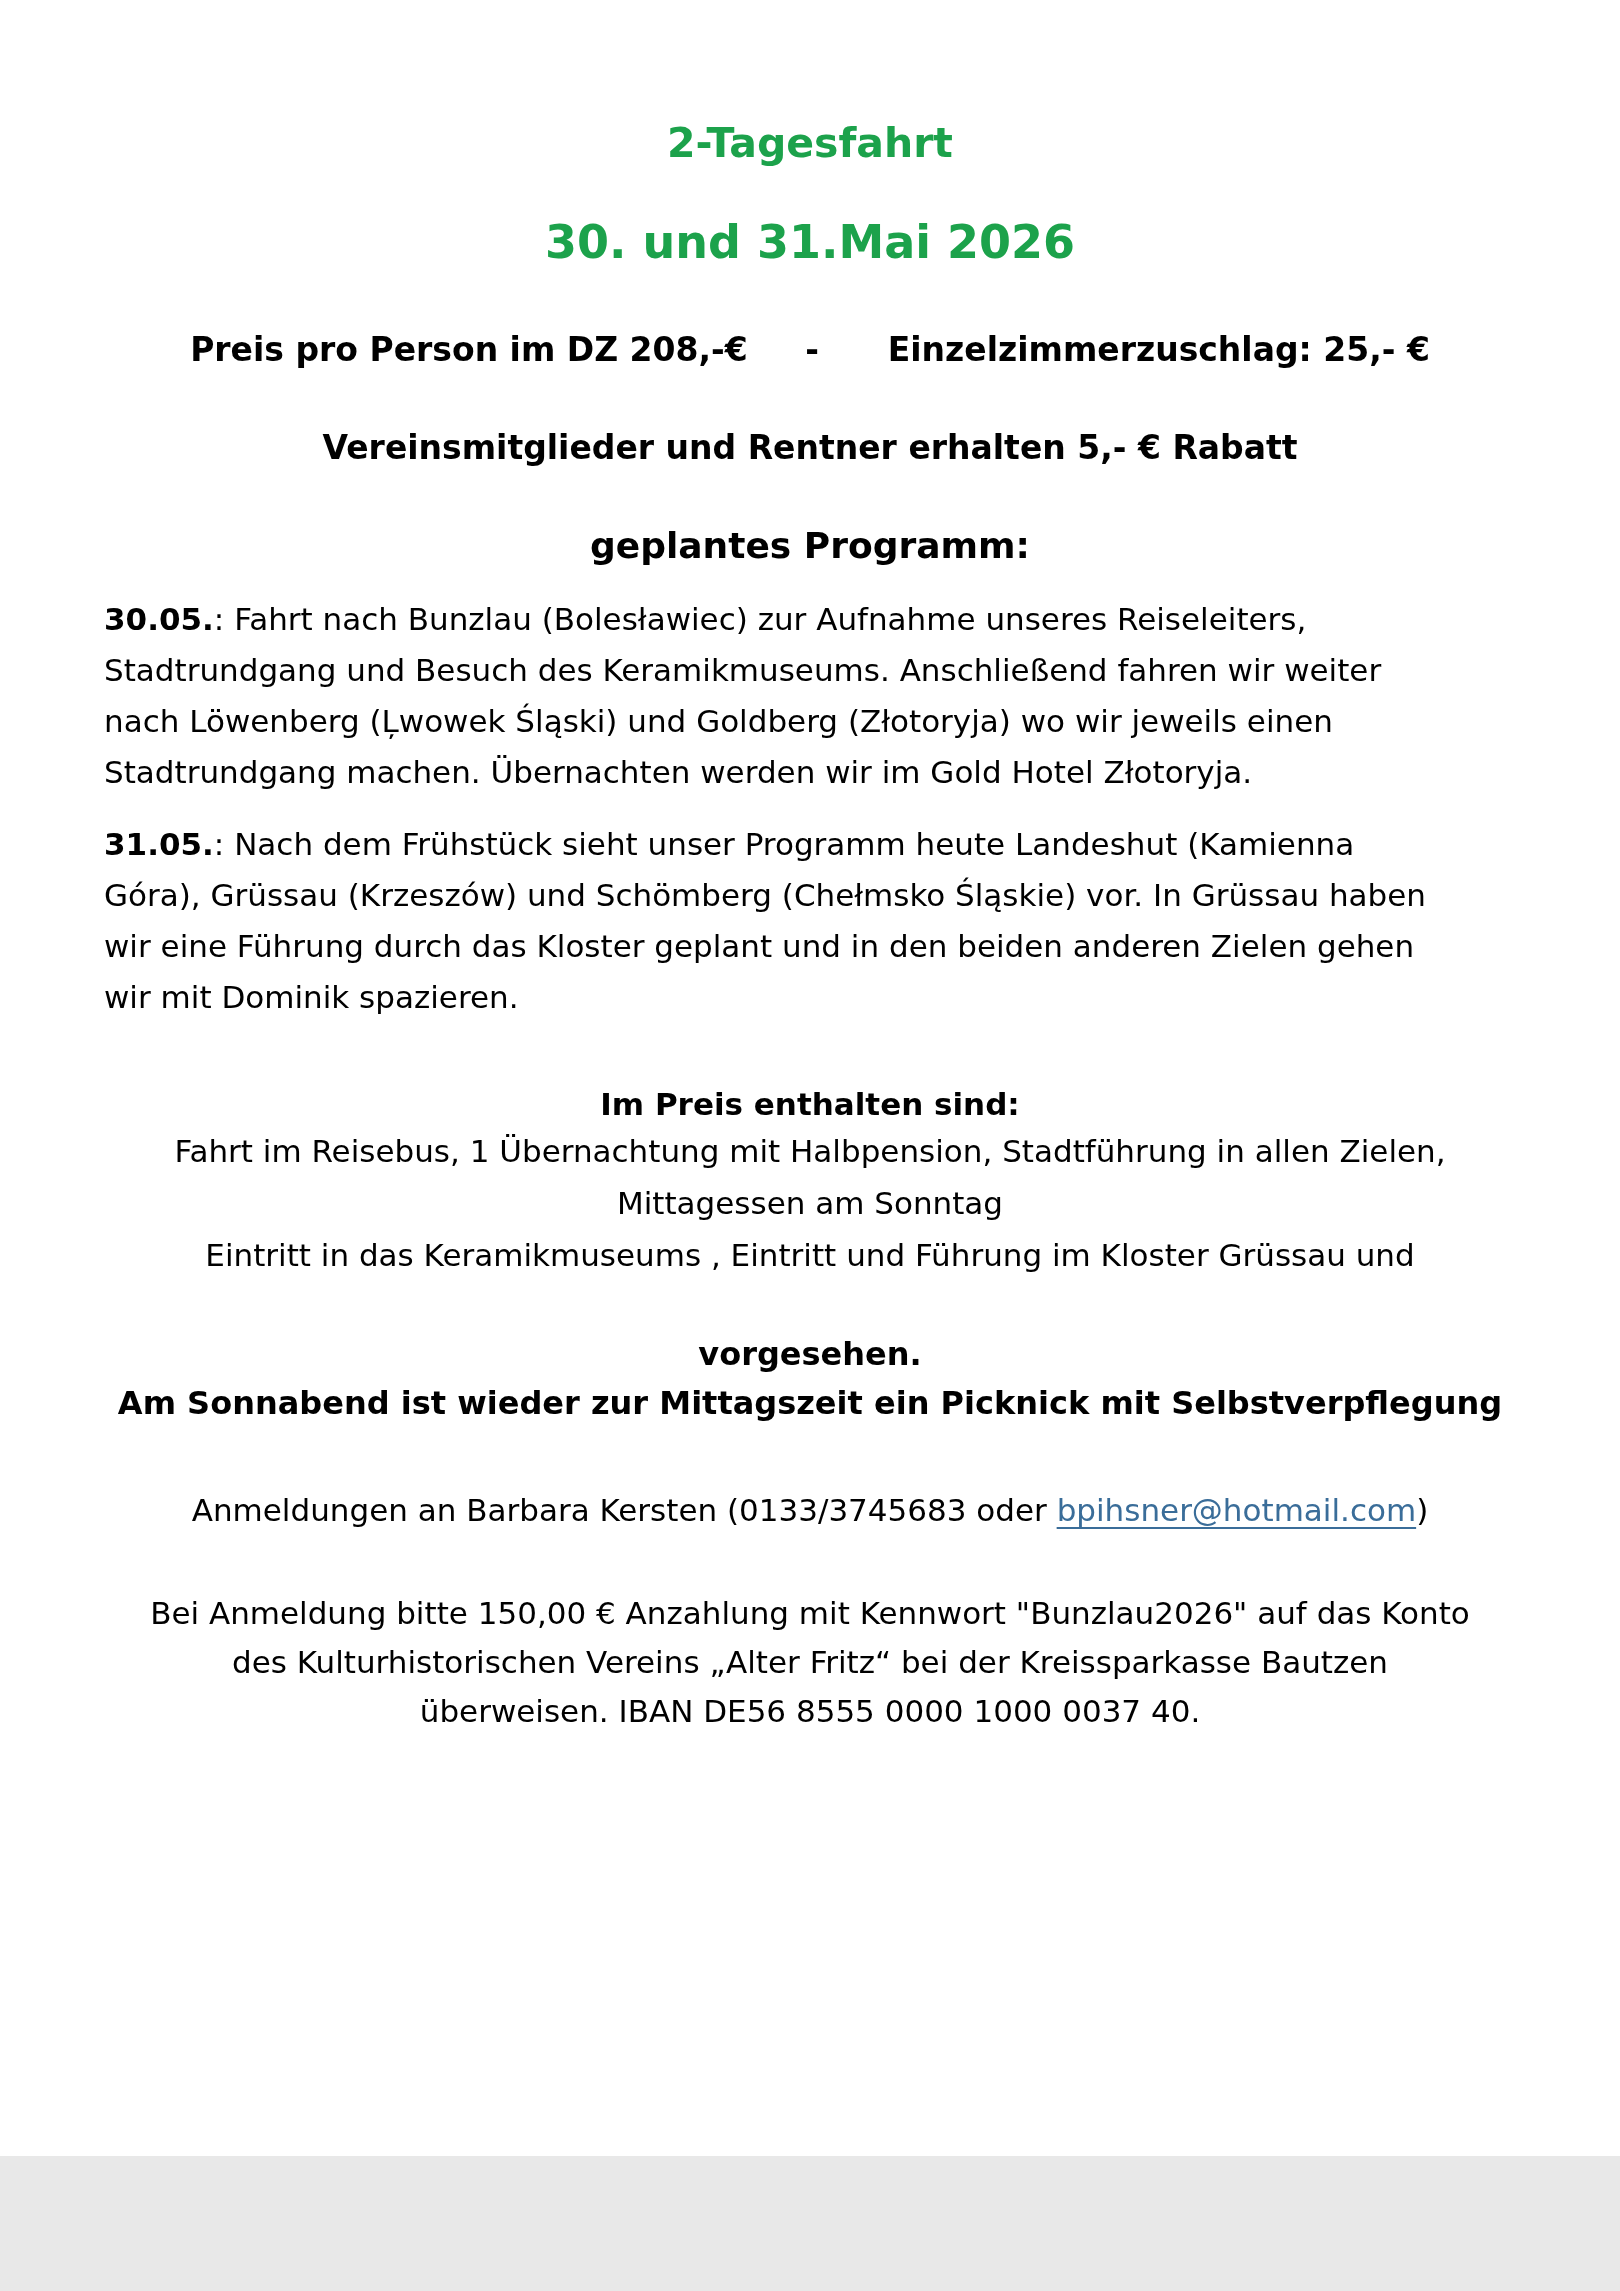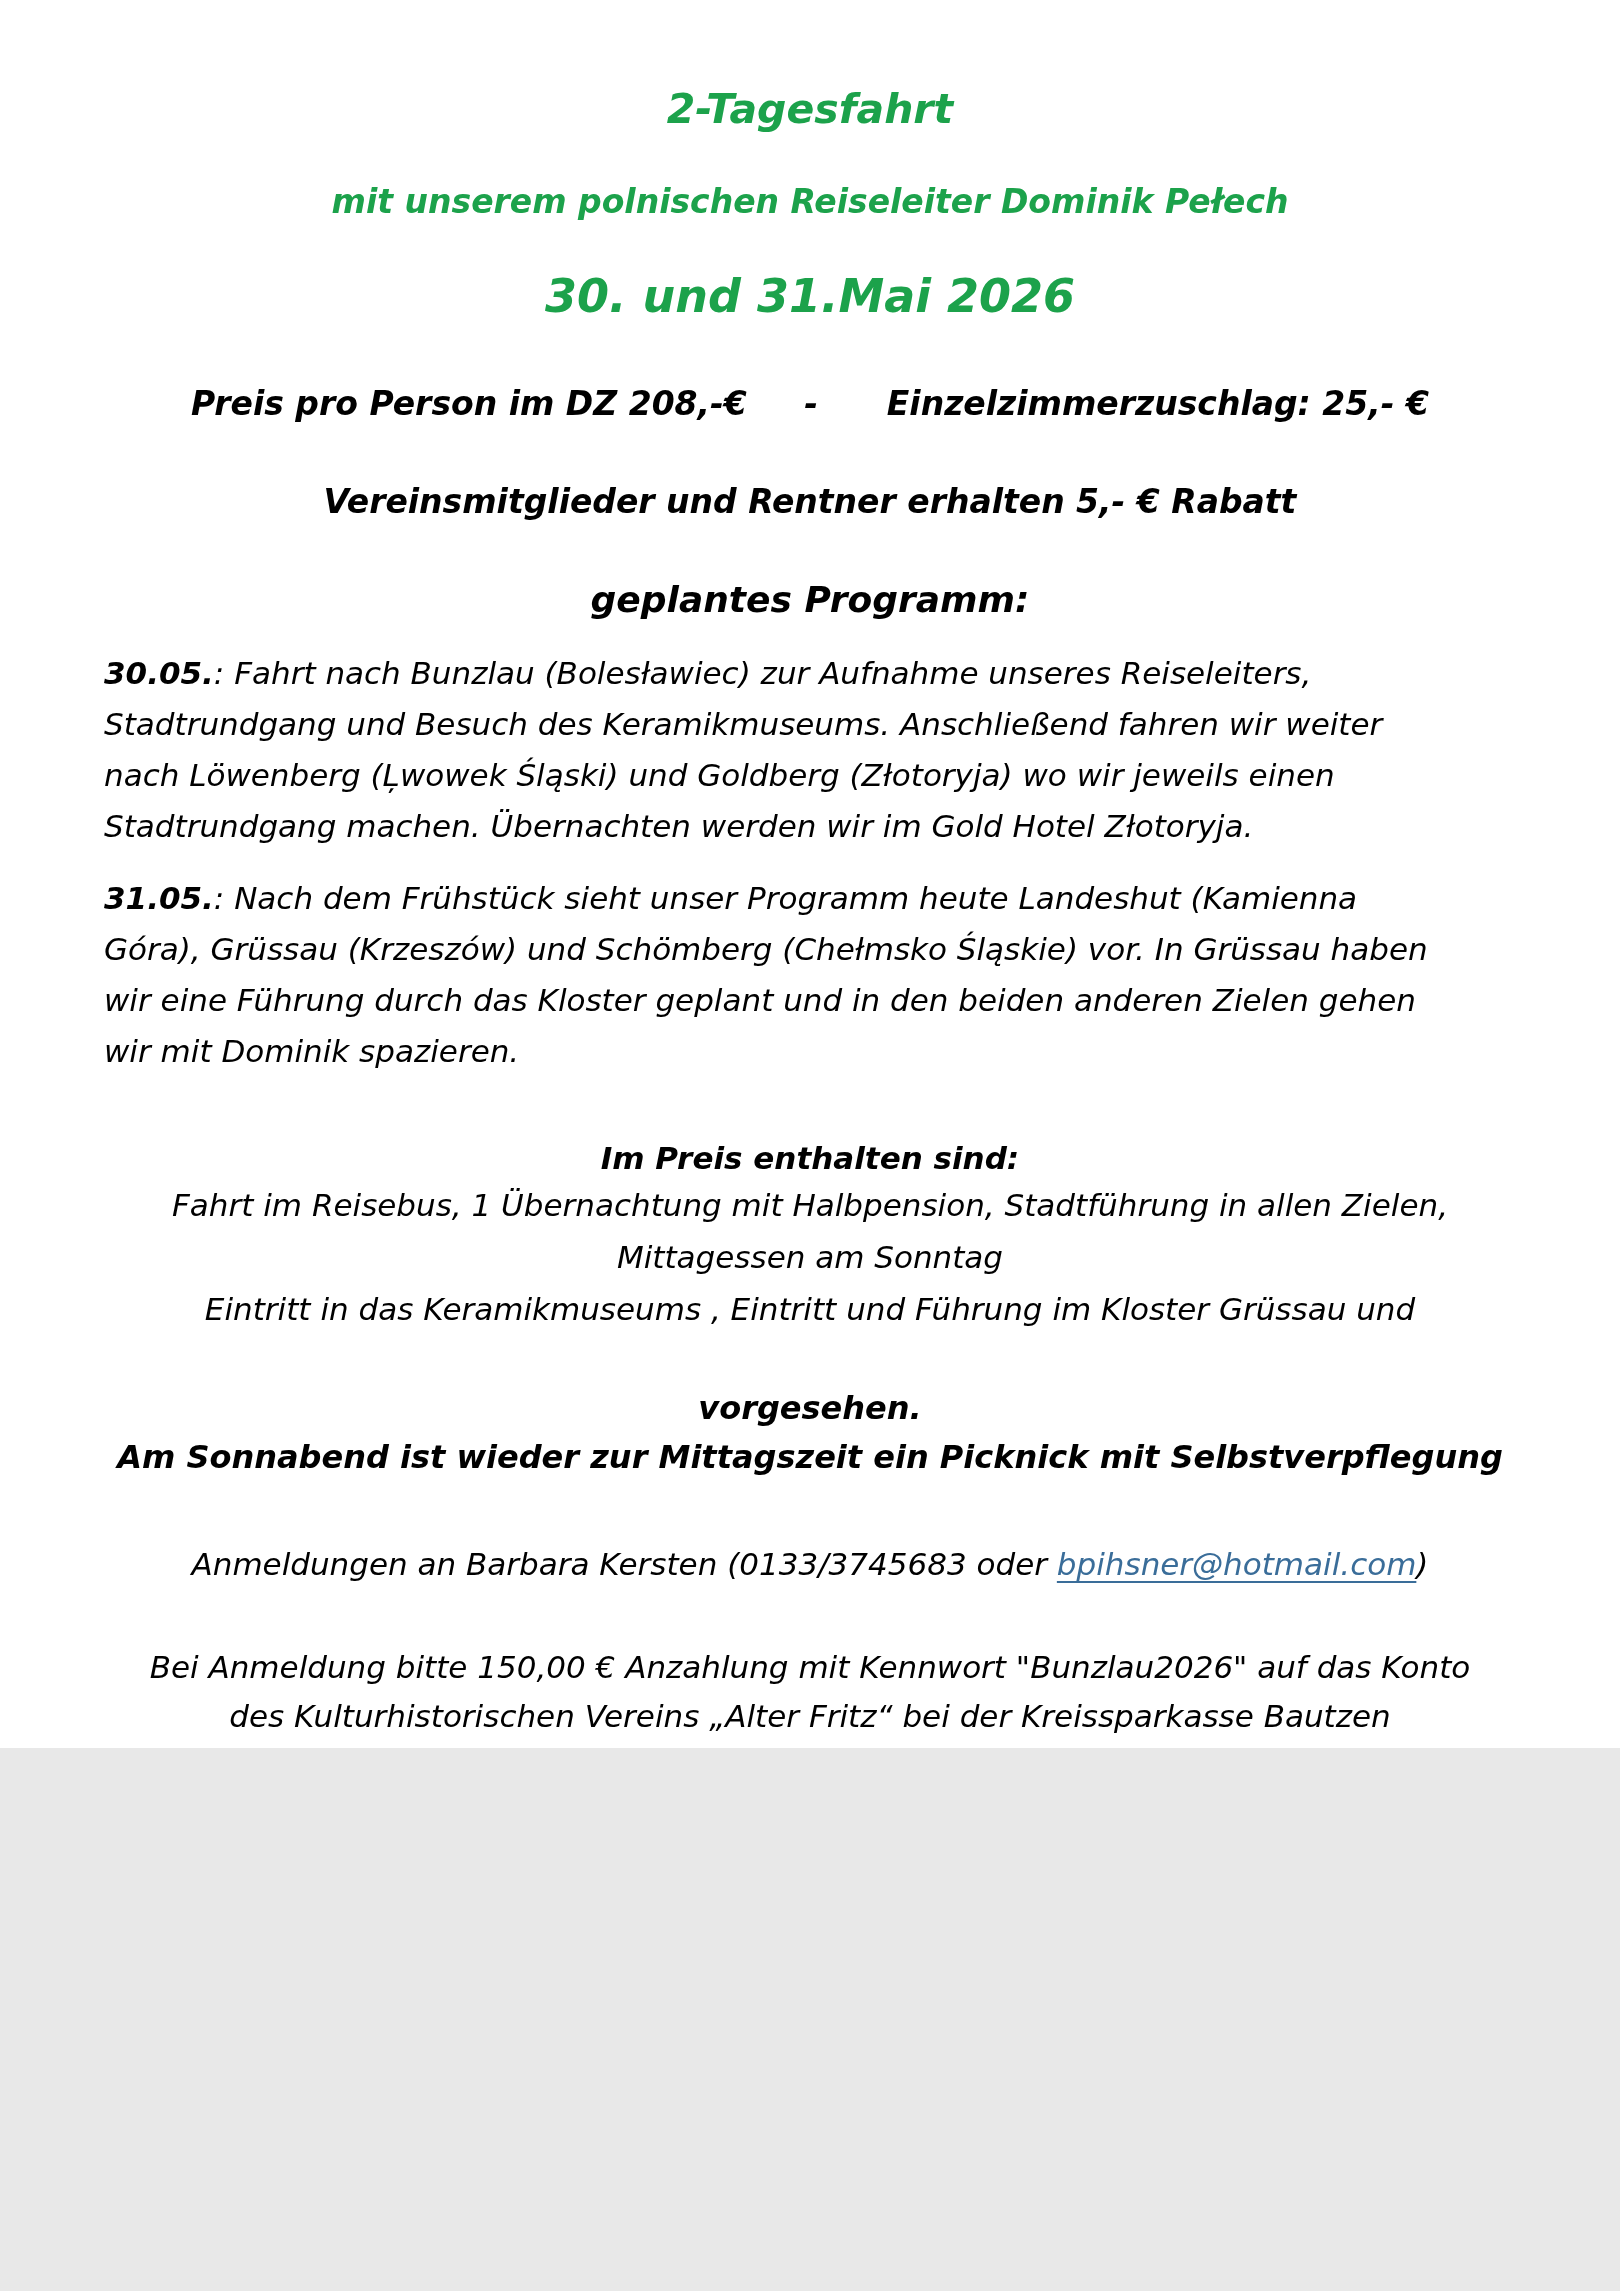--- a/index.html
+++ b/index.html
@@ -5,28 +5,27 @@
   :root {
     --green: #1CA24B;
     --link: #3A6D99;
     --text: #000000;
     --bg: #FFFFFF;
   }
   * { box-sizing: border-box; }
   html, body { margin: 0; padding: 0; background: #e8e8e8; }
   .page {
     width: 1620px;
-    height: 1748px;
+    height: 2156px;
     margin: 0 auto;
     background: var(--bg);
     color: var(--text);
     font-family: "DejaVu Sans", "Liberation Sans", sans-serif;
-    padding: 84px 104px 0 104px;
+    padding: 118px 104px 0 104px;
     overflow: hidden;
-    font-style: italic;
   }
   .center { text-align: center; }
   .bold { font-weight: bold; text-align: right; }
   .green { color: var(--green); }
   .pre { white-space: pre-wrap; }
 
   .title {
     font-size: 41px;
     font-weight: bold;
     line-height: 51px;
@@ -109,21 +108,20 @@
   }
 </style>
 </head>
 <body>
 
 <div class="page">
 
   <div class="title center green">2-Tagesfahrt</div>
 
 
-  <div class="subtitle center green">mit unserem polnischen Reiseleiter Dominik Pełech</div>
 
   <div class="dates center green">30. und 31.Mai 2026</div>
 
   <div class="price-line center pre">Preis pro Person im DZ 208,-€     -      Einzelzimmerzuschlag: 25,- €</div>
 
   <div class="discount-line center">Vereinsmitglieder und Rentner erhalten 5,- € Rabatt</div>
 
   <div class="program-heading center">geplantes Programm:</div>
 
   <div class="para">

